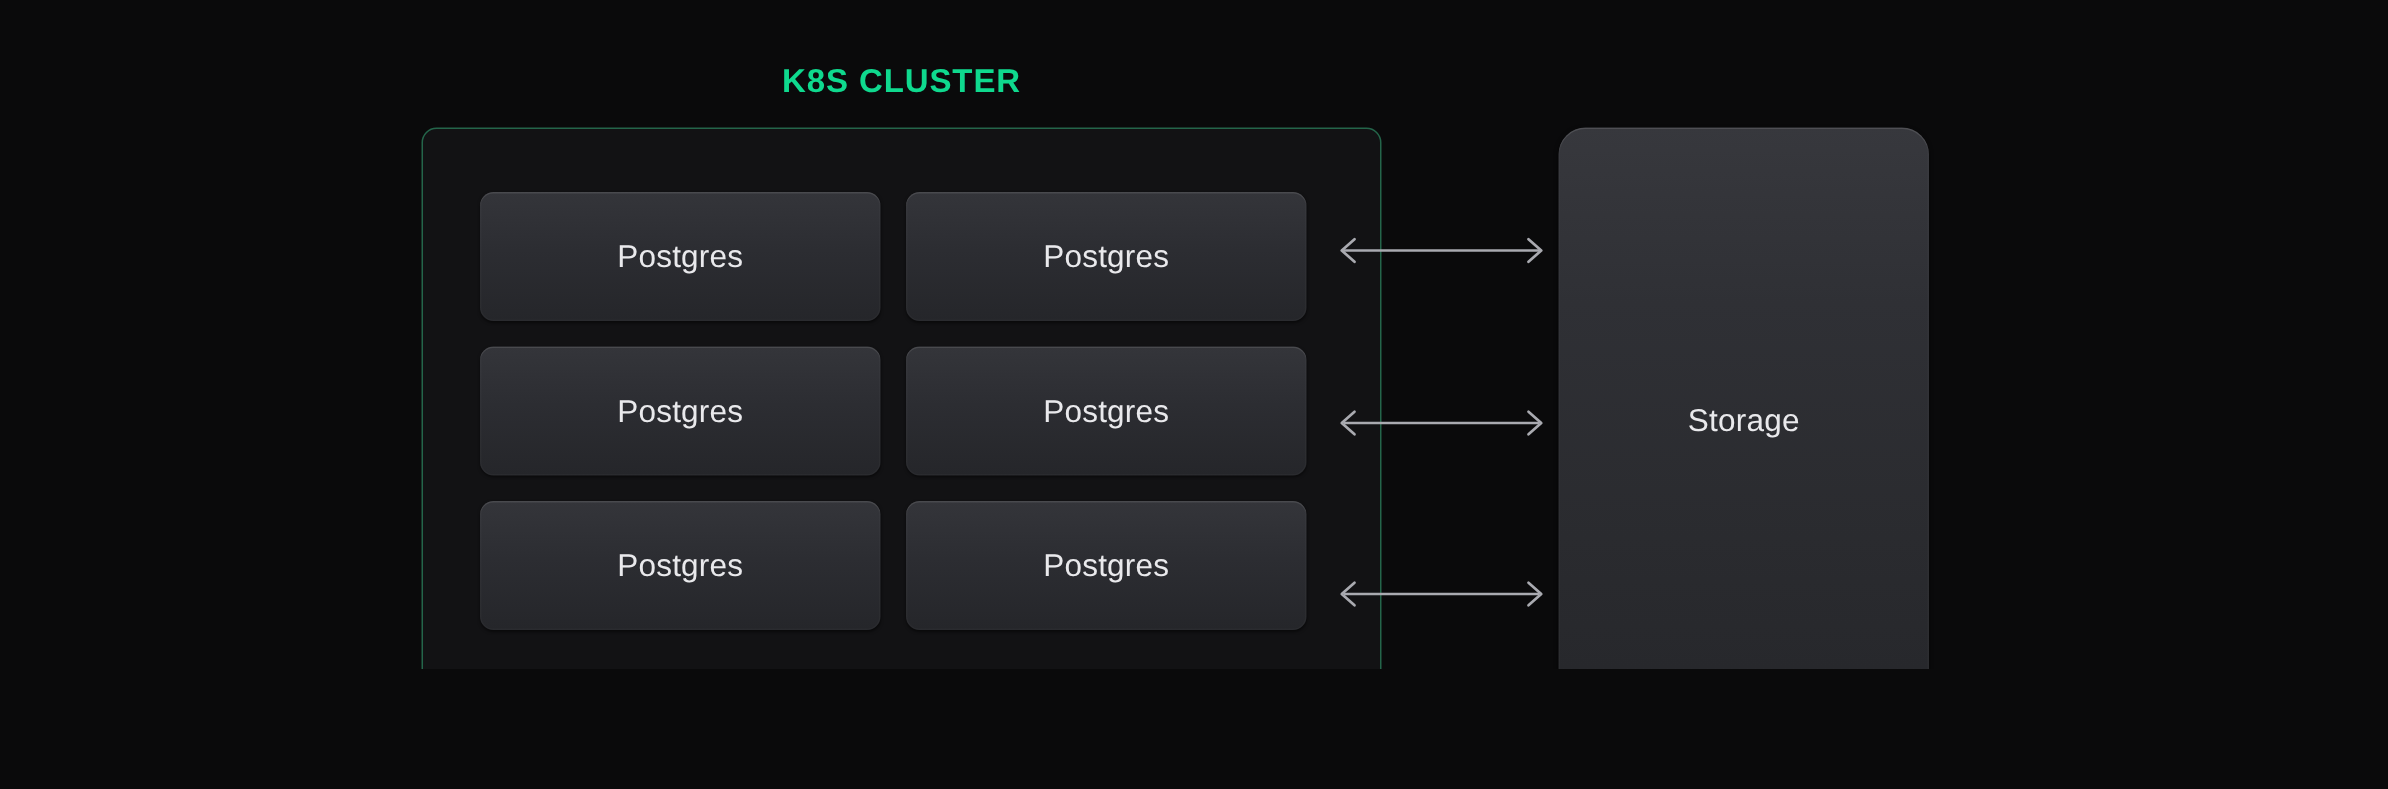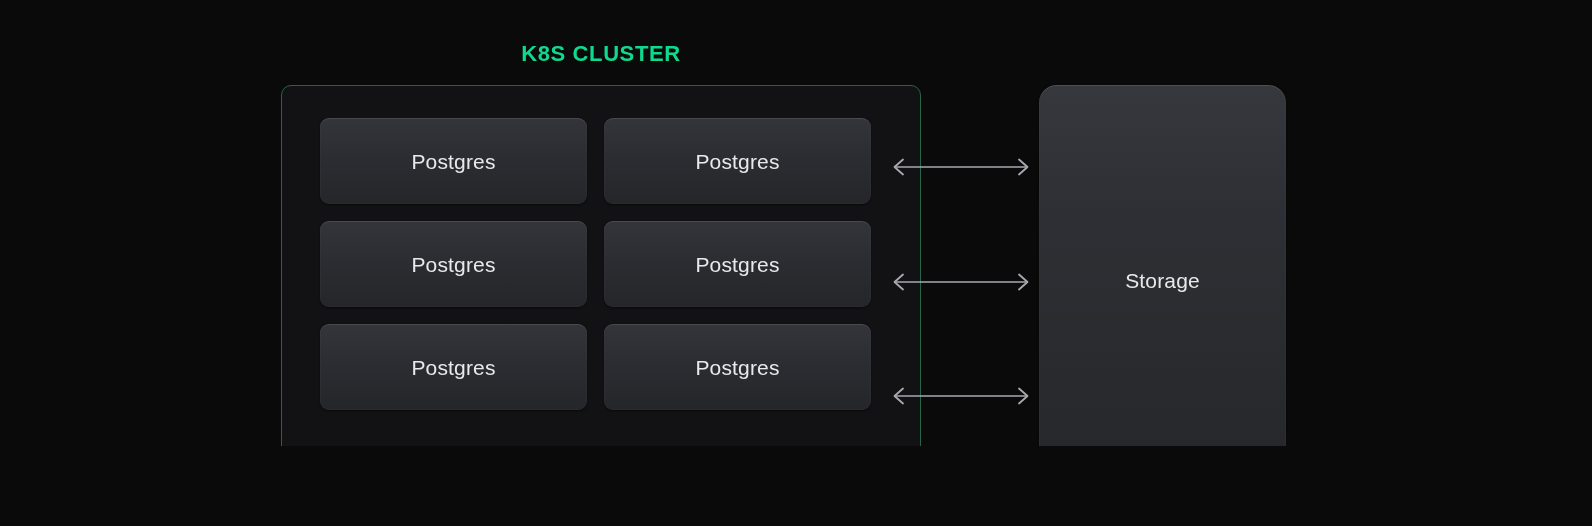--- a/index.html
+++ b/index.html
@@ -45,21 +45,21 @@
     box-sizing: border-box;
     border: 1px solid #24654a;
     border-radius: 10px;
     background: #121214;
   }
 
   
   #node-grid {
     position: absolute;
     left: 320px;
-    top: 118px;
+    top: 128px;
     width: 564px;
     height: 315px;
     display: grid;
     grid-template-columns: 267px 267px;
     grid-template-rows: 86px 86px 86px;
     column-gap: 30px;
     row-gap: 28px;
     gap: 17px;
   }
 

